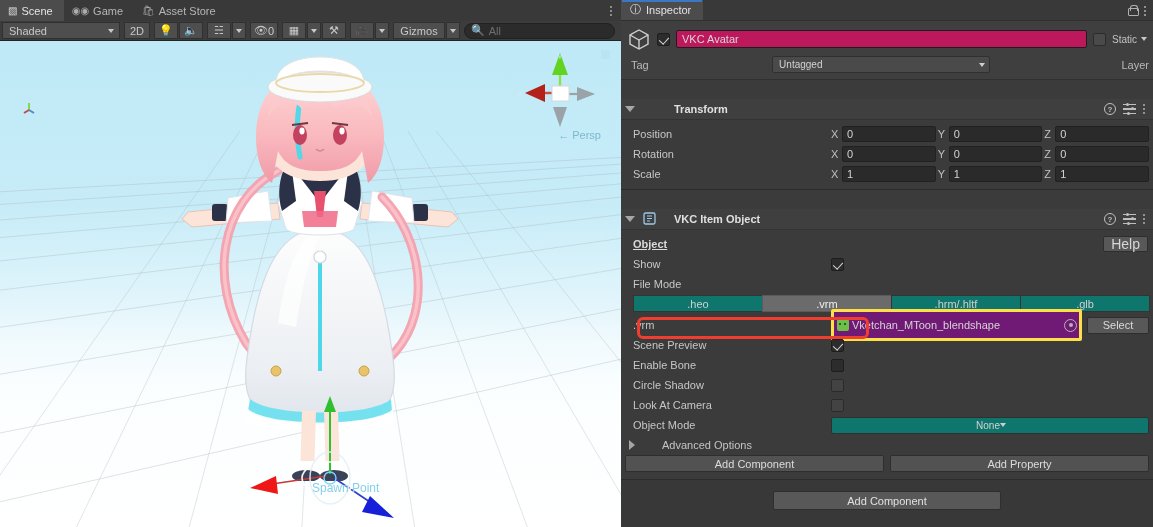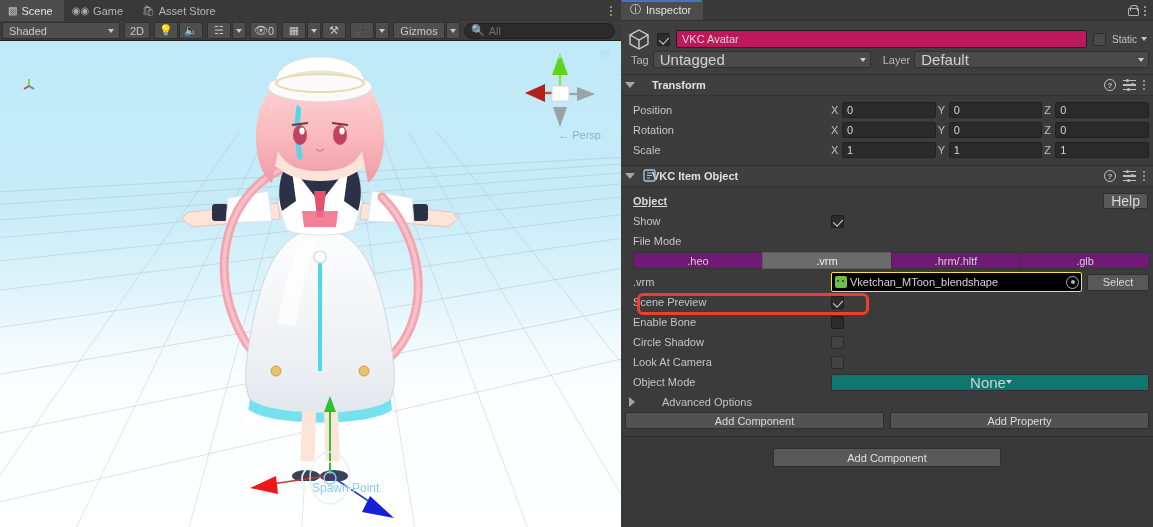--- a/index.html
+++ b/index.html
@@ -122,34 +122,34 @@
     content: ""; position: absolute; left: 3px; top: 1px; width: 5px; height: 8px;
     border: solid #d6d6d6; border-width: 0 1.6px 1.6px 0; transform: rotate(42deg);
   }
   .chk.light { background: #434343; border-color: #2b2b2b; }
   .name-field {
     flex: 1; height: 18px; background: #be185d; border: 1px solid #1e1e1e; border-radius: 2px;
     display: flex; align-items: center; padding: 0 5px; color: #d6d6d6; font-size: 11px;
   }
   .static-chk { width: 13px; height: 13px; background: #4a4a4a; border: 1px solid #2c2c2c; border-radius:2px; flex:0 0 13px; }
   .static-lbl { color: #c2c2c2; font-size: 10px; display:flex; align-items:center; gap:4px; padding-right:2px;}
-  .go-row2 { display: flex; align-items: center; gap: 4px; padding-left: 4px; justify-content: space-between; }
+  .go-row2 { display: flex; align-items: center; gap: 19px; margin-top: 5px; padding-left: 4px; justify-content: space-between; }
   .mini-lbl { color: #b9b9b9; font-size: 11px; }
   .dd {
     height: 17px; background: #4a4a4a; border: 1px solid #303030; border-radius: 2px;
     display: flex; align-items: center; justify-content: space-between;
-    padding: 0 4px 0 6px; color: #d2d2d2; font-size: 15px;
+    padding: 0 4px 0 6px; color: #d2d2d2; font-size: 10px;
   }
   .dd .caret { border-top-color: #cfcfcf; }
 
   
   .comp { border-bottom: 1px solid #2c2c2c; background: #3b3b3b; }
   .comp-head {
-    height: 21px; display: flex; align-items: center; gap: 0; padding: 0 5px 0 4px;
-    background: #3f3f3f; border-bottom: 1px solid #333;
+    height: 21px; display: flex; align-items: center; gap: 22px; padding: 0 5px 0 4px;
+    background: #3f3f3f; border-bottom: 1px solid #333; margin-top: 19px;
   }
   .foldout {
     width: 0; height: 0; border-left: 5px solid transparent; border-right: 5px solid transparent;
     border-top: 6px solid #a6a6a6; margin-right: 1px; flex: 0 0 10px;
   }
   .foldout.closed {
     border-top: 5px solid transparent; border-bottom: 5px solid transparent;
     border-left: 6px solid #a6a6a6; border-right: none; width:0; height:0;
   }
   .comp-title { font-weight: bold; color: #e0e0e0; font-size: 11px; margin-left: 16px; }
@@ -174,29 +174,29 @@
   }
 
   .help-btn {
     margin-left: auto; height: 16px; min-width: 40px; background: #585858; border: 1px solid #2e2e2e;
     border-radius: 2px; display:flex; align-items:center; justify-content:center;
     color:#d6d6d6; font-size:14px; padding: 0 7px; margin-right: 1px;
   }
 
   .seg-row { display: flex; padding: 0 4px 0 12px; margin: 1px 0 3px 0; }
   .seg {
-    flex: 1; height: 17px; background: #701a75; border: 1px solid #343434;
+    flex: 1; height: 17px; background: #0f766e; border: 1px solid #343434;
     display: flex; align-items: center; justify-content: center;
     color: #cfcfcf; font-size: 11px; margin-right: -1px;
   }
   .seg.sel { background: #6b6b6b; color: #f0f0f0; border-color: #5a5a5a; }
 
   .objfield-row { display:flex; align-items:center; height: 20px; padding: 0 4px 0 12px; }
   .objfield {
-    flex: 1; height: 20px; background: #000000; border: 1px solid #fde047; border-radius: 2px;
+    flex: 1; height: 32px; background: #701a75; border: 3px solid #fde047; border-radius: 2px;
     display: flex; align-items: center; gap: 3px; padding: 0 2px 0 3px; color: #d4d4d4; font-size: 11px;
   }
   .vrm-ico { width: 12px; height: 12px; border-radius: 2px; background:#6cc04a; position:relative; flex:0 0 12px; }
   .vrm-ico::before{ content:""; position:absolute; left:2px; top:3.5px; width:2px; height:2px; background:#203a16; border-radius:50%; }
   .vrm-ico::after{ content:""; position:absolute; left:7px; top:3.5px; width:2px; height:2px; background:#203a16; border-radius:50%; }
   .picker { margin-left:auto; width:13px; height:13px; border-radius:50%; border:1.5px solid #b4b4b4; display:flex; align-items:center; justify-content:center; flex:0 0 13px;}
   .picker i { width:4px; height:4px; background:#b4b4b4; border-radius:50%; display:block; }
   .select-btn {
     width: 62px; height: 17px; background: #585858; border: 1px solid #2e2e2e; border-radius:2px;
     display:flex; align-items:center; justify-content:center; color:#dadada; font-size:11px; margin-left:5px;
@@ -472,24 +472,20 @@
           <span class="caret"></span>
         </div>
       </div>
       <div class="go-row2">
         <span class="mini-lbl">Tag</span>
         <div class="dd" style="width:218px;">
           <span>Untagged</span>
           <span class="caret"></span>
         </div>
         <span class="mini-lbl" style="margin-left:8px;">Layer</span>
-        <div class="dd" style="flex:1;">
-          <span>Default</span>
-          <span class="caret"></span>
-        </div>
       </div>
     </div>
 
     <div class="comp">
       <div class="comp-head">
         <div class="foldout"></div>
         <span style="position:absolute;left:22px;">
           <svg width="14" height="14" viewBox="0 0 14 14">
             <line x1="7" y1="9" x2="7" y2="2" stroke="#8cd44a" stroke-width="2"></line>
             <line x1="7" y1="9" x2="2" y2="12" stroke="#d2453c" stroke-width="2"></line>

